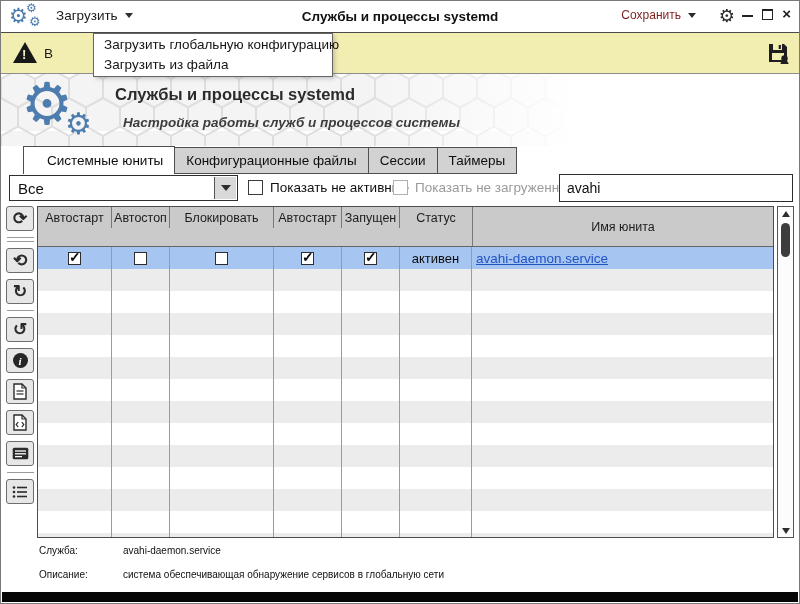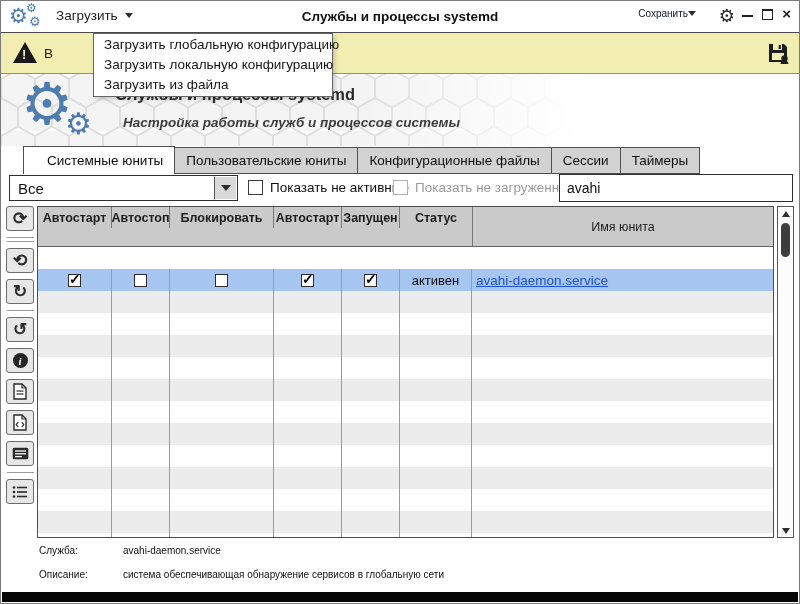--- a/index.html
+++ b/index.html
@@ -8,21 +8,21 @@
 
   
   .topbar{position:absolute;left:0;right:0;top:0;height:31px;background:#fff;border-bottom:1px solid #4a4a4a;z-index:10;}
   .applogo{position:absolute;left:8px;top:1px;width:40px;height:30px;color:#4d7cae;}
   .applogo .g1{position:absolute;left:0;top:2px;font-size:21px;}
   .applogo .g2{position:absolute;left:17px;top:-1px;font-size:12px;}
   .applogo .g3{position:absolute;left:20px;top:12px;font-size:13px;}
   .menu-btn{position:absolute;left:55px;top:7px;font-size:13.5px;color:#1b1b1b;display:flex;align-items:center;gap:7px;cursor:default;}
   .caret{width:0;height:0;border-left:4.5px solid transparent;border-right:4.5px solid transparent;border-top:5.5px solid #2d2d2d;}
   .win-title{position:absolute;left:200px;right:200px;top:8px;text-align:center;font-size:13.5px;font-weight:bold;color:#101010;}
-  .save-btn{position:absolute;right:103px;top:7px;font-size:10px;color:#0f172a;display:flex;align-items:center;gap:0;}
+  .save-btn{position:absolute;right:103px;top:7px;font-size:12px;color:#7f1d1d;display:flex;align-items:center;gap:7px;}
   .gear-btn{position:absolute;right:64px;top:4px;font-size:18px;color:#2c2c2c;}
   .winctl{position:absolute;right:8px;top:6px;display:flex;align-items:center;gap:9px;}
   .minbar{width:11px;height:2.5px;background:#222;margin-top:4px;}
   .maxbox{width:9px;height:8px;border:1.5px solid #222;border-top:2.5px solid #222;}
   .closex{font-size:15px;font-weight:bold;color:#222;line-height:14px;}
 
   
   .warnbar{position:absolute;left:0;right:0;top:32px;height:40px;background:#f2eeb2;border-bottom:1px solid #8d8d8d;z-index:5;}
   .warn-tri{position:absolute;left:12px;top:9px;width:0;height:0;border-left:12px solid transparent;border-right:12px solid transparent;border-bottom:21px solid #181818;}
   .warn-tri::after{content:"!";position:absolute;left:-3px;top:5px;color:#f6f2c0;font-size:13px;font-weight:bold;}
@@ -66,27 +66,27 @@
   .iicn{width:15px;height:15px;border-radius:50%;background:#262626;color:#fff;font:bold italic 11px "Liberation Serif",serif;display:flex;align-items:center;justify-content:center;}
 
   
   .table{position:absolute;left:36px;top:205px;width:737px;height:332px;border:1px solid #4d4d4d;box-sizing:border-box;overflow:hidden;background:#fff;}
   .thead{display:flex;height:40px;background:#cacaca;border-bottom:1px solid #666;box-sizing:border-box;}
   .thead-left{width:434px;border-right:1px solid #777;}
   .grow{display:grid;grid-template-columns:236px 198px;height:18px;border-bottom:1px solid #777;box-sizing:border-box;}
   .grow>div{display:flex;align-items:center;justify-content:center;font-size:12.5px;color:#1c1c1c;border-right:1px solid #777;box-sizing:border-box;}
   .grow>div:last-child{border-right:none;}
   .srow{display:grid;grid-template-columns:74px 58px 104px 68px 58px 72px;height:21px;}
-  .srow>div{display:flex;align-items:center;justify-content:center;font-size:12.5px;color:#1c1c1c;border-right:1px solid #777;box-sizing:border-box;font-weight:bold;}
+  .srow>div{display:flex;align-items:center;justify-content:center;font-size:12.5px;color:#1c1c1c;border-right:1px solid #777;box-sizing:border-box;}
   .srow>div:last-child{border-right:none;}
   .name-h{flex:1;display:flex;align-items:center;justify-content:center;font-size:12.5px;color:#1c1c1c;}
   .trow{display:grid;grid-template-columns:74px 58px 104px 68px 58px 72px 1fr;height:22px;}
   .trow>div{display:flex;align-items:center;justify-content:center;border-right:1px solid #9b9b9b;box-sizing:border-box;}
   .trow>div:last-child{border-right:none;}
-  .trow.sel{background:#a6c5f0;margin-top:22px;}
+  .trow.sel{background:#a6c5f0;}
   .trow.stripe{background:#ececec;}
   .cb{width:13px;height:13px;border:1.5px solid #2d2d2d;background:#fff;position:relative;box-sizing:border-box;}
   .cb.checked::after{content:"✓";position:absolute;left:0px;top:-4px;font-size:14px;font-weight:bold;color:#0d0d0d;}
   .cell-status{font-size:13px;color:#0d0d0d;}
   .cell-unit{justify-content:flex-start !important;padding-left:4px;}
   .unit-link{font-size:13.5px;color:#2053c6;text-decoration:underline;}
 
   
   .vscroll{position:absolute;left:776px;top:205px;width:17px;height:332px;border:1px solid #555;box-sizing:border-box;background:#fcfcfc;}
   .varr{position:absolute;left:0;right:0;height:13px;display:flex;align-items:center;justify-content:center;}
@@ -169,27 +169,25 @@
     <div class="blogo">
       <span class="g1">⚙</span>
       <span class="g2">⚙</span>
     </div>
     <div class="btitle">Службы и процессы systemd</div>
     <div class="bsub">Настройка работы служб и процессов системы</div>
   </div>
 
   <div class="dropdown">
     <div class="ditem">Загрузить глобальную конфигурацию</div>
-    <div class="ditem">Загрузить локальную конфигурацию</div>
     <div class="ditem">Загрузить из файла</div>
   </div>
 
   <div class="tabs">
     <div class="tab active">Системные юниты</div>
-    <div class="tab">Пользовательские юниты</div>
     <div class="tab">Конфигурационные файлы</div>
     <div class="tab">Сессии</div>
     <div class="tab">Таймеры</div>
   </div>
 
   <div class="combo">
     <div class="combo-value">Все</div>
     <div class="combo-btn">
         <span class="dn"></span>
       </div>

